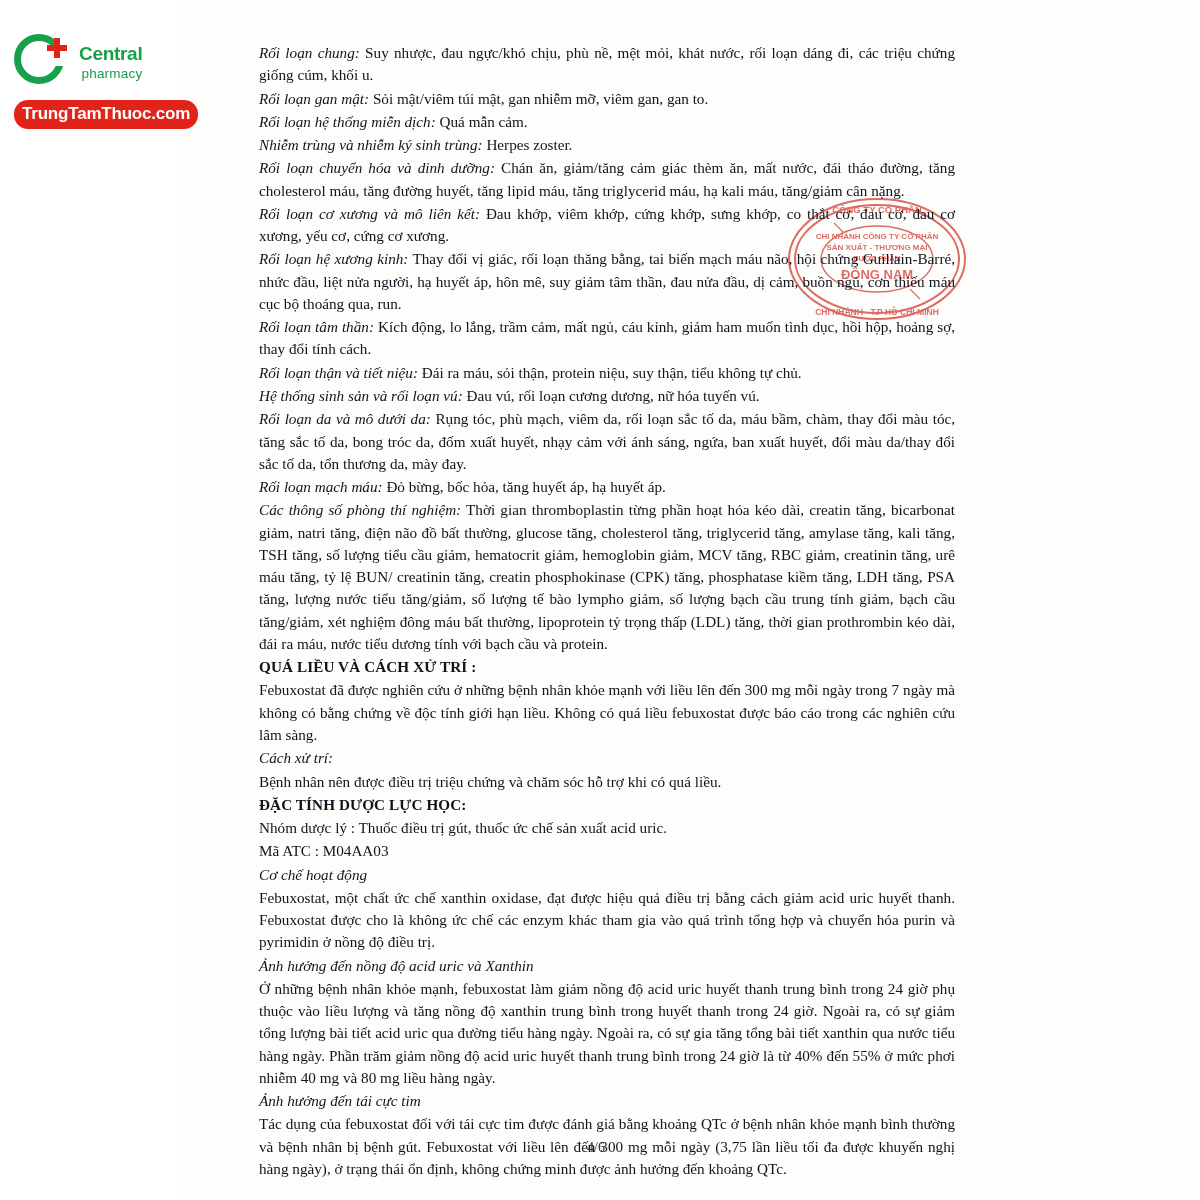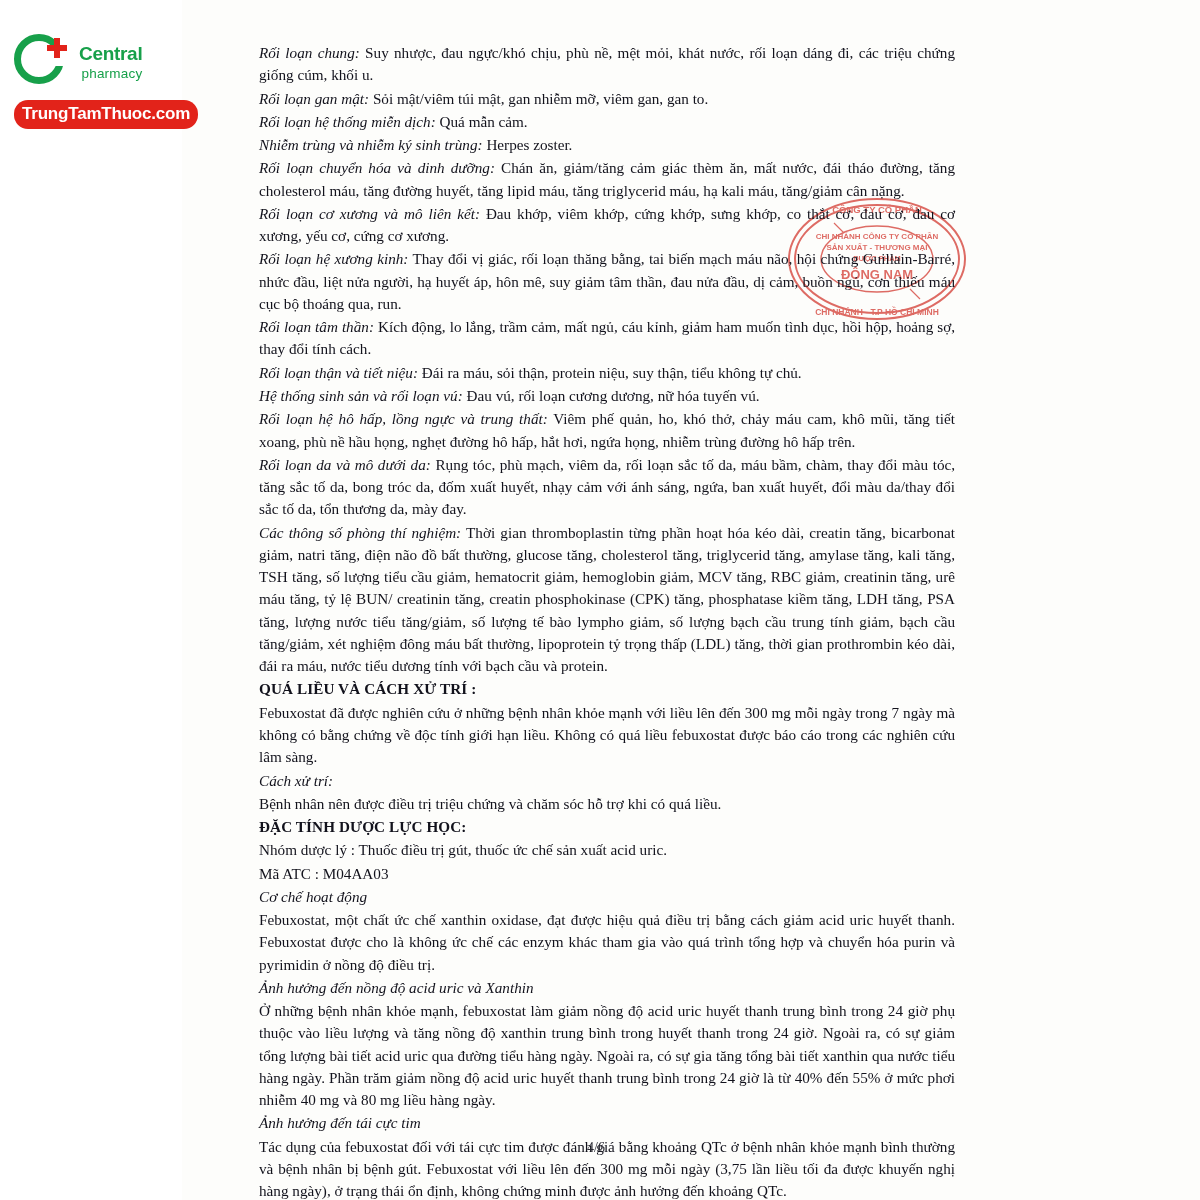--- a/index.html
+++ b/index.html
@@ -219,22 +219,22 @@
     <p><span class="it">Rối loạn chung:</span><span> Suy nhược, đau ngực/khó chịu, phù nề, mệt mỏi, khát nước, rối loạn dáng đi, các triệu chứng giống cúm, khối u.</span></p>
     <p><span class="it">Rối loạn gan mật:</span><span> Sỏi mật/viêm túi mật, gan nhiễm mỡ, viêm gan, gan to.</span></p>
     <p><span class="it">Rối loạn hệ thống miễn dịch:</span><span> Quá mẫn cảm.</span></p>
     <p><span class="it">Nhiễm trùng và nhiễm ký sinh trùng:</span><span> Herpes zoster.</span></p>
     <p><span class="it">Rối loạn chuyển hóa và dinh dưỡng:</span><span> Chán ăn, giảm/tăng cảm giác thèm ăn, mất nước, đái tháo đường, tăng cholesterol máu, tăng đường huyết, tăng lipid máu, tăng triglycerid máu, hạ kali máu, tăng/giảm cân nặng.</span></p>
     <p><span class="it">Rối loạn cơ xương và mô liên kết:</span><span> Đau khớp, viêm khớp, cứng khớp, sưng khớp, co thắt cơ, đau cơ, đau cơ xương, yếu cơ, cứng cơ xương.</span></p>
     <p><span class="it">Rối loạn hệ xương kinh:</span><span> Thay đổi vị giác, rối loạn thăng bằng, tai biến mạch máu não, hội chứng Guillain-Barré, nhức đầu, liệt nửa người, hạ huyết áp, hôn mê, suy giảm tâm thần, đau nửa đầu, dị cảm, buồn ngủ, cơn thiếu máu cục bộ thoáng qua, run.</span></p>
     <p><span class="it">Rối loạn tâm thần:</span><span> Kích động, lo lắng, trầm cảm, mất ngủ, cáu kỉnh, giảm ham muốn tình dục, hồi hộp, hoảng sợ, thay đổi tính cách.</span></p>
     <p><span class="it">Rối loạn thận và tiết niệu:</span><span> Đái ra máu, sỏi thận, protein niệu, suy thận, tiểu không tự chủ.</span></p>
     <p><span class="it">Hệ thống sinh sản và rối loạn vú:</span><span> Đau vú, rối loạn cương dương, nữ hóa tuyến vú.</span></p>
-    <p><span class="it">Rối loạn hệ hô hấp, lồng ngực và trung thất:</span><span> Viêm phế quản, ho, khó thở, chảy máu cam, khô mũi, tăng tiết xoang, phù nề hầu họng, nghẹt đường hô hấp, hắt hơi, ngứa họng, nhiễm trùng đường hô hấp trên.</span></p>
     <p><span class="it">Rối loạn da và mô dưới da:</span><span> Rụng tóc, phù mạch, viêm da, rối loạn sắc tố da, máu bầm, chàm, thay đổi màu tóc, tăng sắc tố da, bong tróc da, đốm xuất huyết, nhạy cảm với ánh sáng, ngứa, ban xuất huyết, đổi màu da/thay đổi sắc tố da, tổn thương da, mày đay.</span></p>
+    <p><span class="it">Rối loạn mạch máu:</span><span> Đỏ bừng, bốc hỏa, tăng huyết áp, hạ huyết áp.</span></p>
     <p><span class="it">Các thông số phòng thí nghiệm:</span><span> Thời gian thromboplastin từng phần hoạt hóa kéo dài, creatin tăng, bicarbonat giảm, natri tăng, điện não đồ bất thường, glucose tăng, cholesterol tăng, triglycerid tăng, amylase tăng, kali tăng, TSH tăng, số lượng tiểu cầu giảm, hematocrit giảm, hemoglobin giảm, MCV tăng, RBC giảm, creatinin tăng, urê máu tăng, tỷ lệ BUN/ creatinin tăng, creatin phosphokinase (CPK) tăng, phosphatase kiềm tăng, LDH tăng, PSA tăng, lượng nước tiểu tăng/giảm, số lượng tế bào lympho giảm, số lượng bạch cầu trung tính giảm, bạch cầu tăng/giảm, xét nghiệm đông máu bất thường, lipoprotein tỷ trọng thấp (LDL) tăng, thời gian prothrombin kéo dài, đái ra máu, nước tiểu dương tính với bạch cầu và protein.</span></p>
 
     <p class="section-head">QUÁ LIỀU VÀ CÁCH XỬ TRÍ :</p>
     <p>Febuxostat đã được nghiên cứu ở những bệnh nhân khỏe mạnh với liều lên đến 300 mg mỗi ngày trong 7 ngày mà không có bằng chứng về độc tính giới hạn liều. Không có quá liều febuxostat được báo cáo trong các nghiên cứu lâm sàng.</p>
     <p class="it">Cách xử trí:</p>
     <p>Bệnh nhân nên được điều trị triệu chứng và chăm sóc hỗ trợ khi có quá liều.</p>
 
     <p class="section-head">ĐẶC TÍNH DƯỢC LỰC HỌC:</p>
     <p>Nhóm dược lý : Thuốc điều trị gút, thuốc ức chế sản xuất acid uric.</p>
     <p>Mã ATC : M04AA03</p>

